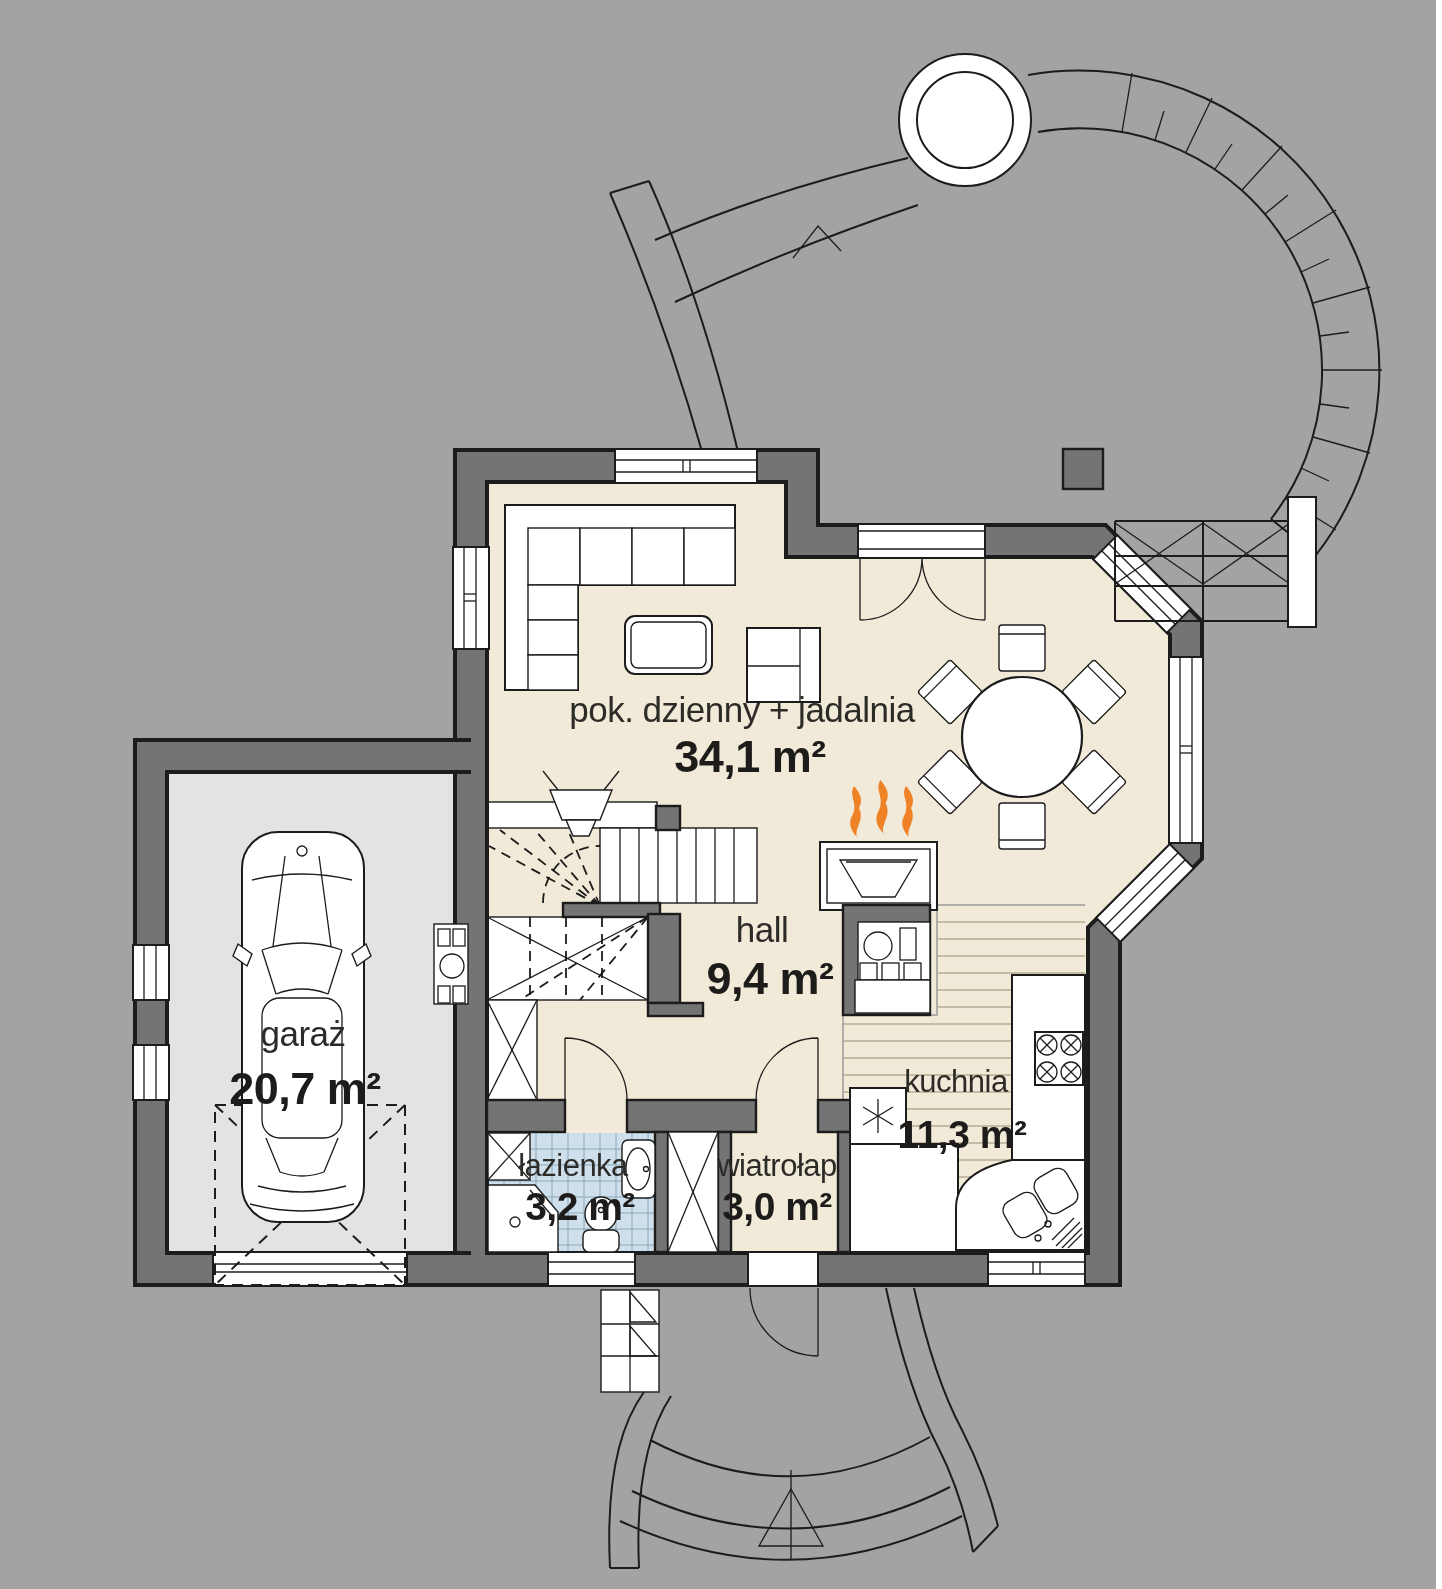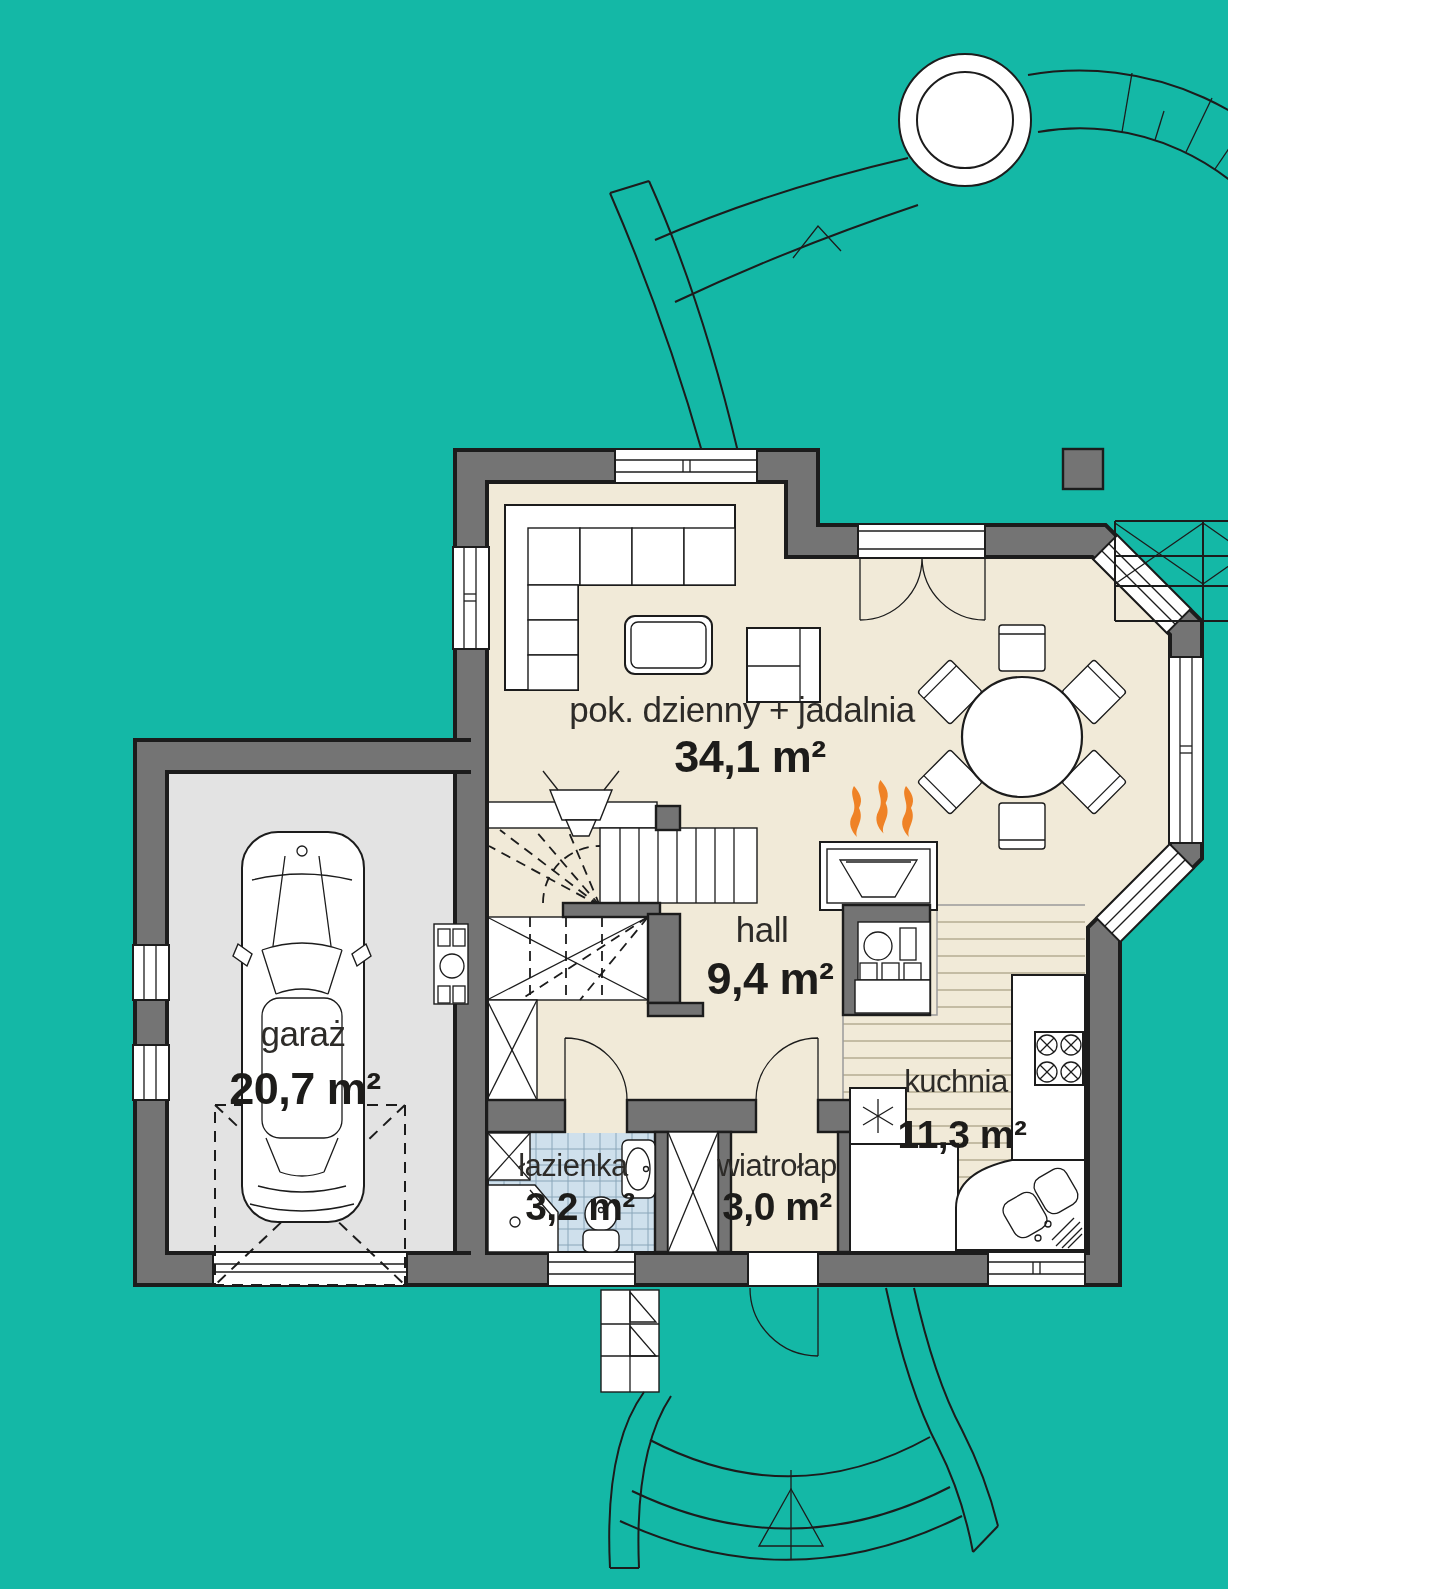--- a/index.html
+++ b/index.html
@@ -1,16 +1,16 @@
 <!DOCTYPE html>
 <html><head>
 <meta charset="utf-8">
 <style>
   html,body{margin:0;padding:0;background:#ffffff;}
-  .plan-wrap{width:1228px;height:1589px;position:relative;background:#14b8a6;overflow:hidden;}
+  .plan-wrap{width:1436px;height:1589px;position:relative;background:#a3a3a3;overflow:hidden;}
   svg{display:block;}
   text{font-family:"Liberation Sans", sans-serif; fill:#2d2b28; letter-spacing:-0.5px;}
   .room-name{font-size:35px;}
   .room-name-sm{font-size:31px;}
   .room-area{font-size:45px;font-weight:700;fill:#1d1c1a;}
   .room-area-sm{font-size:39px;font-weight:700;fill:#1d1c1a;}
   .ln{stroke:#1c1c1c;stroke-width:2;fill:none;}
   .ln-thin{stroke:#1c1c1c;stroke-width:1.3;fill:none;}
   .white{fill:#ffffff;stroke:#1c1c1c;stroke-width:2;}
   .white-thin{fill:#ffffff;stroke:#1c1c1c;stroke-width:1.4;}

